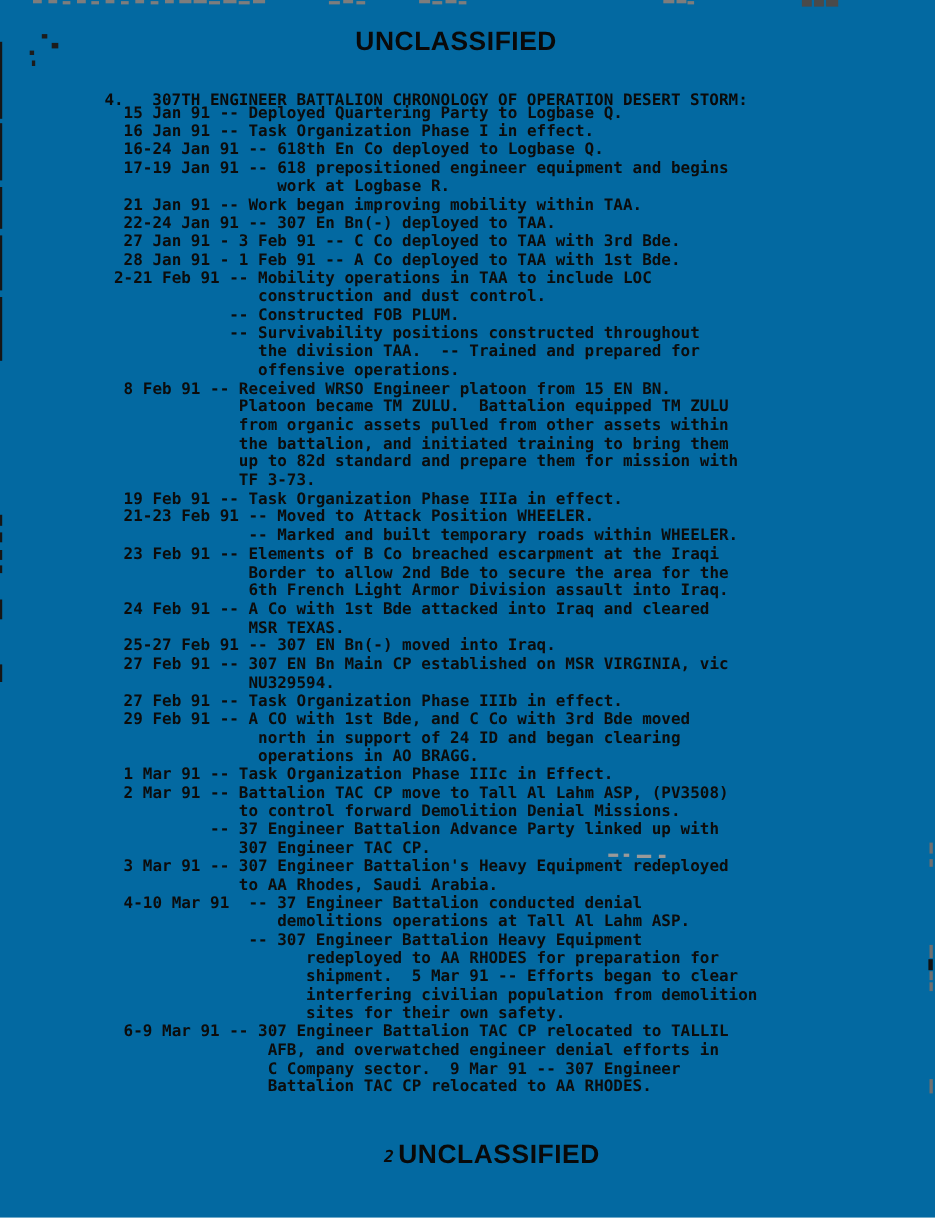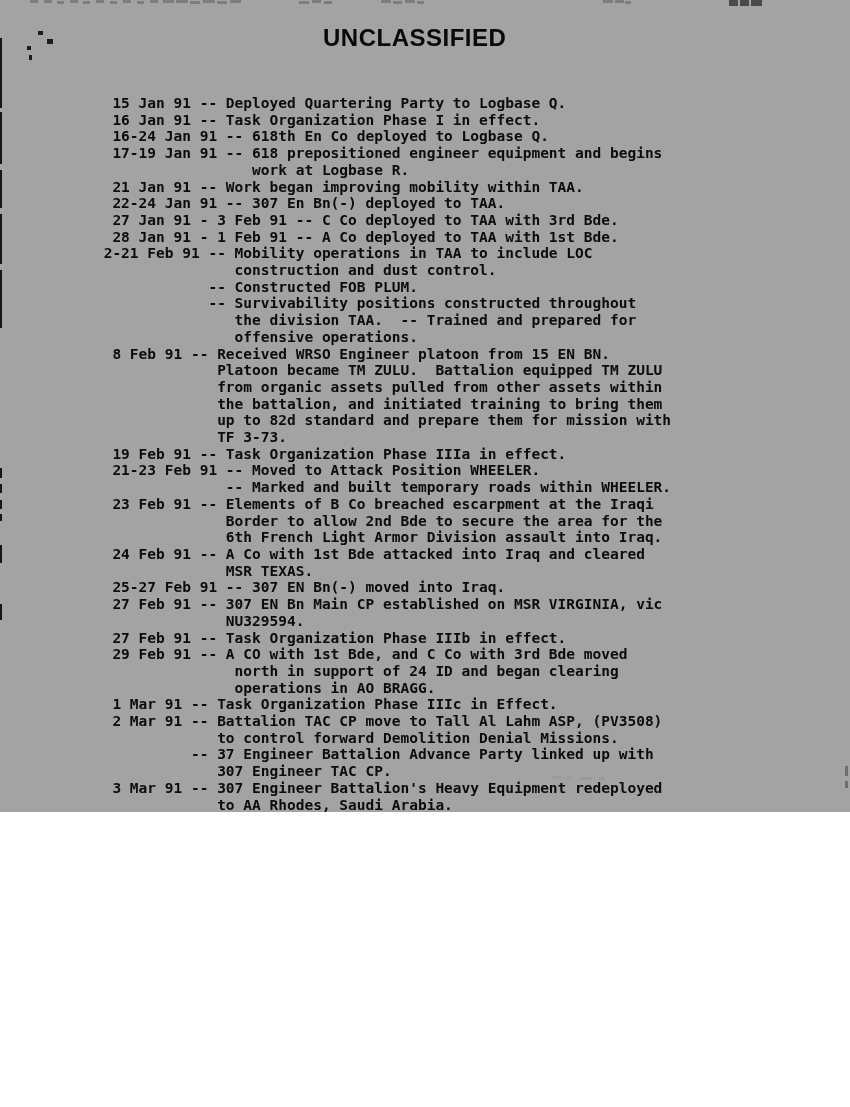--- a/index.html
+++ b/index.html
@@ -1,19 +1,19 @@
 <!DOCTYPE html>
 <html><head>
 <meta charset="utf-8">
 <style>
   html,body{margin:0;padding:0;background:#ffffff;}
   .page{
     position:relative;
-    width:850px;height:812px;
-    background:#a3a3a3;
+    width:850px;height:1107px;
+    background:#0369a1;
     overflow:hidden;
     font-family:"DejaVu Sans Mono", monospace;
     color:#0a0a0a;
   }
   .classification{
     position:absolute;
     font-family:"Liberation Sans", sans-serif;
     font-weight:bold;
     color:#090909;
     letter-spacing:0.5px;
@@ -41,20 +41,23 @@
   }
   .artifact{ position:absolute; }
 </style>
 </head>
 <body>
 
 <div class="page">
 
   <div class="classification header">UNCLASSIFIED</div>
 
+  <div class="section-heading">
+    <span class="section-number">4.</span><span>307TH ENGINEER BATTALION CHRONOLOGY OF OPERATION DESERT STORM:</span>
+  </div>
 
   <pre class="body-text">      15 Jan 91 -- Deployed Quartering Party to Logbase Q.
       16 Jan 91 -- Task Organization Phase I in effect.
       16-24 Jan 91 -- 618th En Co deployed to Logbase Q.
       17-19 Jan 91 -- 618 prepositioned engineer equipment and begins
                       work at Logbase R.
       21 Jan 91 -- Work began improving mobility within TAA.
       22-24 Jan 91 -- 307 En Bn(-) deployed to TAA.
       27 Jan 91 - 3 Feb 91 -- C Co deployed to TAA with 3rd Bde.
       28 Jan 91 - 1 Feb 91 -- A Co deployed to TAA with 1st Bde.

